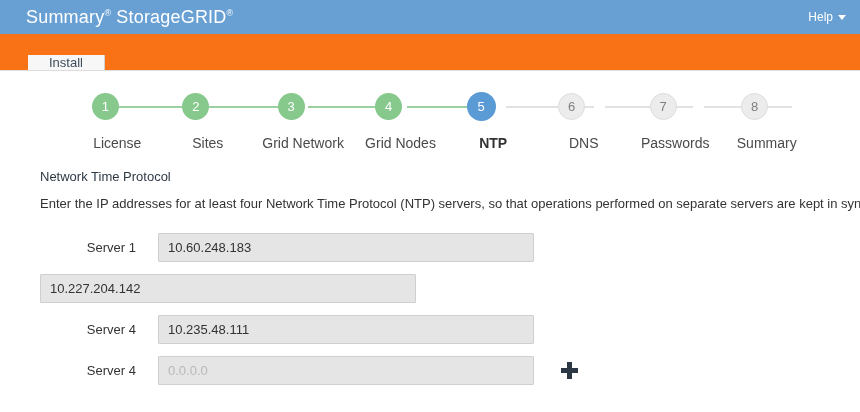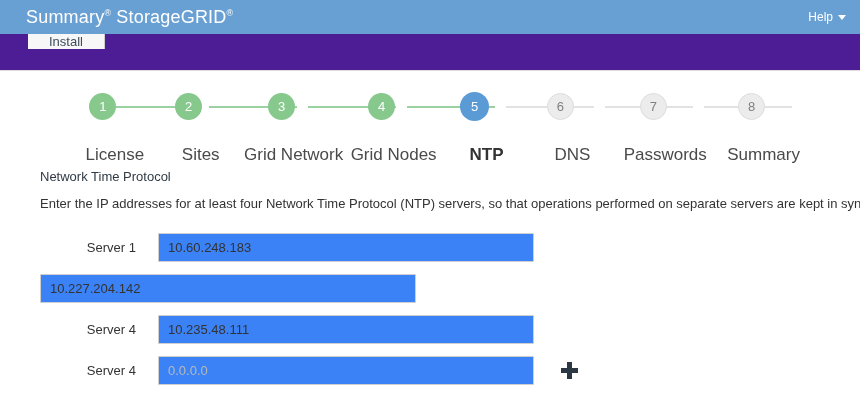--- a/index.html
+++ b/index.html
@@ -52,24 +52,24 @@
     width: 0; height: 0;
     border-left: 4px solid transparent;
     border-right: 4px solid transparent;
     border-top: 5px solid #ffffff;
     display: inline-block;
   }
 
   
   .tab-strip {
     height: 37px;
-    background: #4c1d95;
+    background: #f97316;
     border-bottom: 1px solid #dddddd;
     display: flex;
-    align-items: flex-start;
+    align-items: flex-end;
     box-sizing: border-box;
   }
   .tab-gutter {
     width: 28px;
     border-right: 1px solid #dddddd;
     box-sizing: border-box;
     background: #f7f7f7;
   }
   .tab-item {
     padding: 0 21px;
@@ -117,22 +117,22 @@
     align-items: center;
     justify-content: center;
     font-size: 13px;
     color: #ffffff;
     box-sizing: border-box;
   }
   .step.done .step-circle  { background: #87c98d; }
   .step.active .step-circle{ background: #5b9bd5; width: 29px; height: 29px; margin: -1px 0; }
   .step.todo .step-circle  { background: #ececec; color: #808080; border: 1px solid #dcdcdc; }
   .step-label {
-    margin-top: 25px;
-    font-size: 17px;
+    margin-top: 15px;
+    font-size: 14px;
     color: #4a4a4a;
     white-space: nowrap;
     padding-left: 24px;
   }
   .step.active .step-label { font-weight: bold; color: #333333; text-align: center; }
 
   .connector {
     position: absolute;
     top: 13px;
     height: 2px;
@@ -168,21 +168,21 @@
     text-align: right;
     padding-right: 22px;
     font-size: 13px;
     color: #333333;
     box-sizing: border-box;
   }
   .form-input {
     width: 376px;
     height: 29px;
     border: 1px solid #cfcfcf;
-    background: #3b82f6;
+    background: #e5e5e5;
     font-family: "Liberation Sans", sans-serif;
     font-size: 13px;
     color: #333333;
     padding: 0 9px;
     box-sizing: border-box;
     border-radius: 1px;
     outline: none;
   }
   .form-input::placeholder { color: #b9b9b9; }
   .add-btn {

